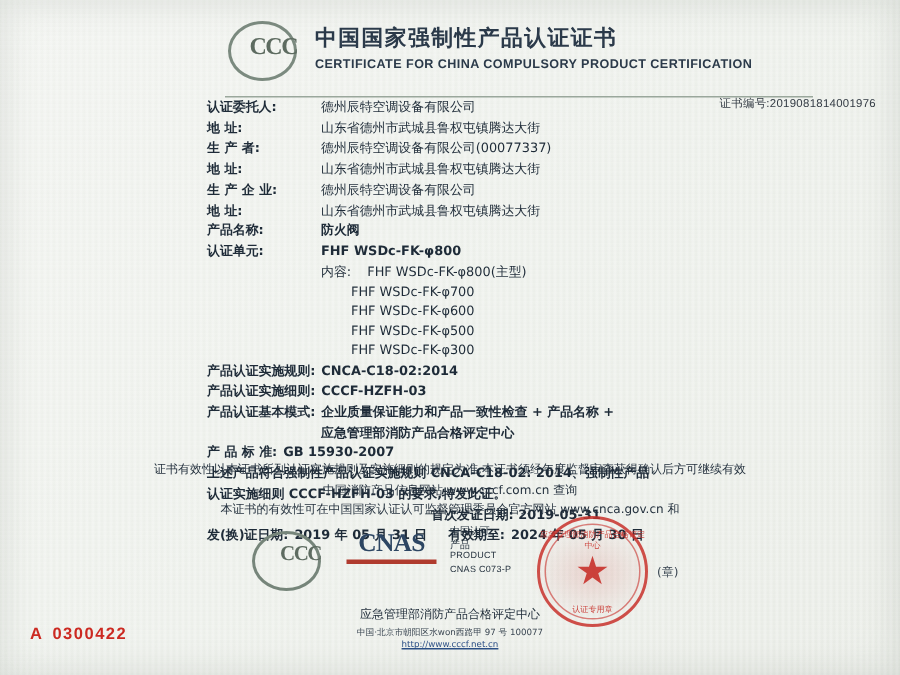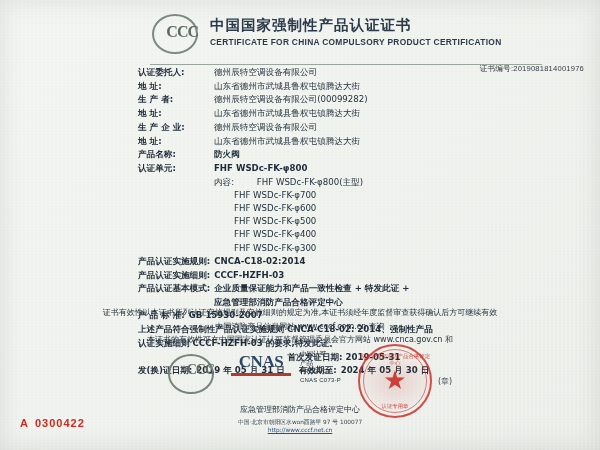--- a/index.html
+++ b/index.html
@@ -341,21 +341,21 @@
     <div class="row">
       <span class="lbl wide">认证委托人:</span>
       <span class="val">德州辰特空调设备有限公司</span>
     </div>
     <div class="row">
       <span class="lbl wide">地       址:</span>
       <span class="val">山东省德州市武城县鲁权屯镇腾达大街</span>
     </div>
     <div class="row">
       <span class="lbl wide">生 产 者:</span>
-      <span class="val">德州辰特空调设备有限公司(00099282)</span>
+      <span class="val">德州辰特空调设备有限公司(00077337)</span>
     </div>
     <div class="row">
       <span class="lbl wide">地       址:</span>
       <span class="val">山东省德州市武城县鲁权屯镇腾达大街</span>
     </div>
     <div class="row">
       <span class="lbl wide">生 产 企 业:</span>
       <span class="val">德州辰特空调设备有限公司</span>
     </div>
     <div class="row">
@@ -367,40 +367,39 @@
       <span class="val bold">防火阀</span>
     </div>
     <div class="row">
       <span class="lbl wide">认证单元:</span>
       <span class="val bold">FHF WSDc-FK-φ800</span>
     </div>
 
     <div class="model-list">
       <div class="model-row">
         <span>内容:</span>
-        <span style="margin-left:20px;">FHF WSDc-FK-φ800(主型)</span>
+        <span style="margin-left:8px;">FHF WSDc-FK-φ800(主型)</span>
       </div>
       <div class="model-row"><span style="margin-left:20px;">FHF WSDc-FK-φ700</span></div>
       <div class="model-row"><span style="margin-left:20px;">FHF WSDc-FK-φ600</span></div>
       <div class="model-row"><span style="margin-left:20px;">FHF WSDc-FK-φ500</span></div>
-      <div class="model-row"><span style="margin-left:20px;">FHF WSDc-FK-φ400</span></div>
       <div class="model-row"><span style="margin-left:20px;">FHF WSDc-FK-φ300</span></div>
     </div>
 
     <div class="row">
       <span class="lbl">产品认证实施规则:</span>
       <span class="val bold" style="margin-left:4px;">CNCA-C18-02:2014</span>
     </div>
     <div class="row">
       <span class="lbl">产品认证实施细则:</span>
       <span class="val bold" style="margin-left:4px;">CCCF-HZFH-03</span>
     </div>
     <div class="row">
       <span class="lbl">产品认证基本模式:</span>
-      <span class="val bold" style="margin-left:4px;">企业质量保证能力和产品一致性检查 + 特发此证 +</span>
+      <span class="val bold" style="margin-left:4px;">企业质量保证能力和产品一致性检查 + 产品名称 +</span>
     </div>
     <div class="indent-block">应急管理部消防产品合格评定中心</div>
 
     <div class="row">
       <span class="lbl">产 品   标   准:</span>
       <span class="val bold" style="margin-left:4px;">GB 15930-2007</span>
     </div>
 
     <div class="row">
       <span class="val bold">上述产品符合强制性产品认证实施规则 CNCA-C18-02: 2014、强制性产品</span>

